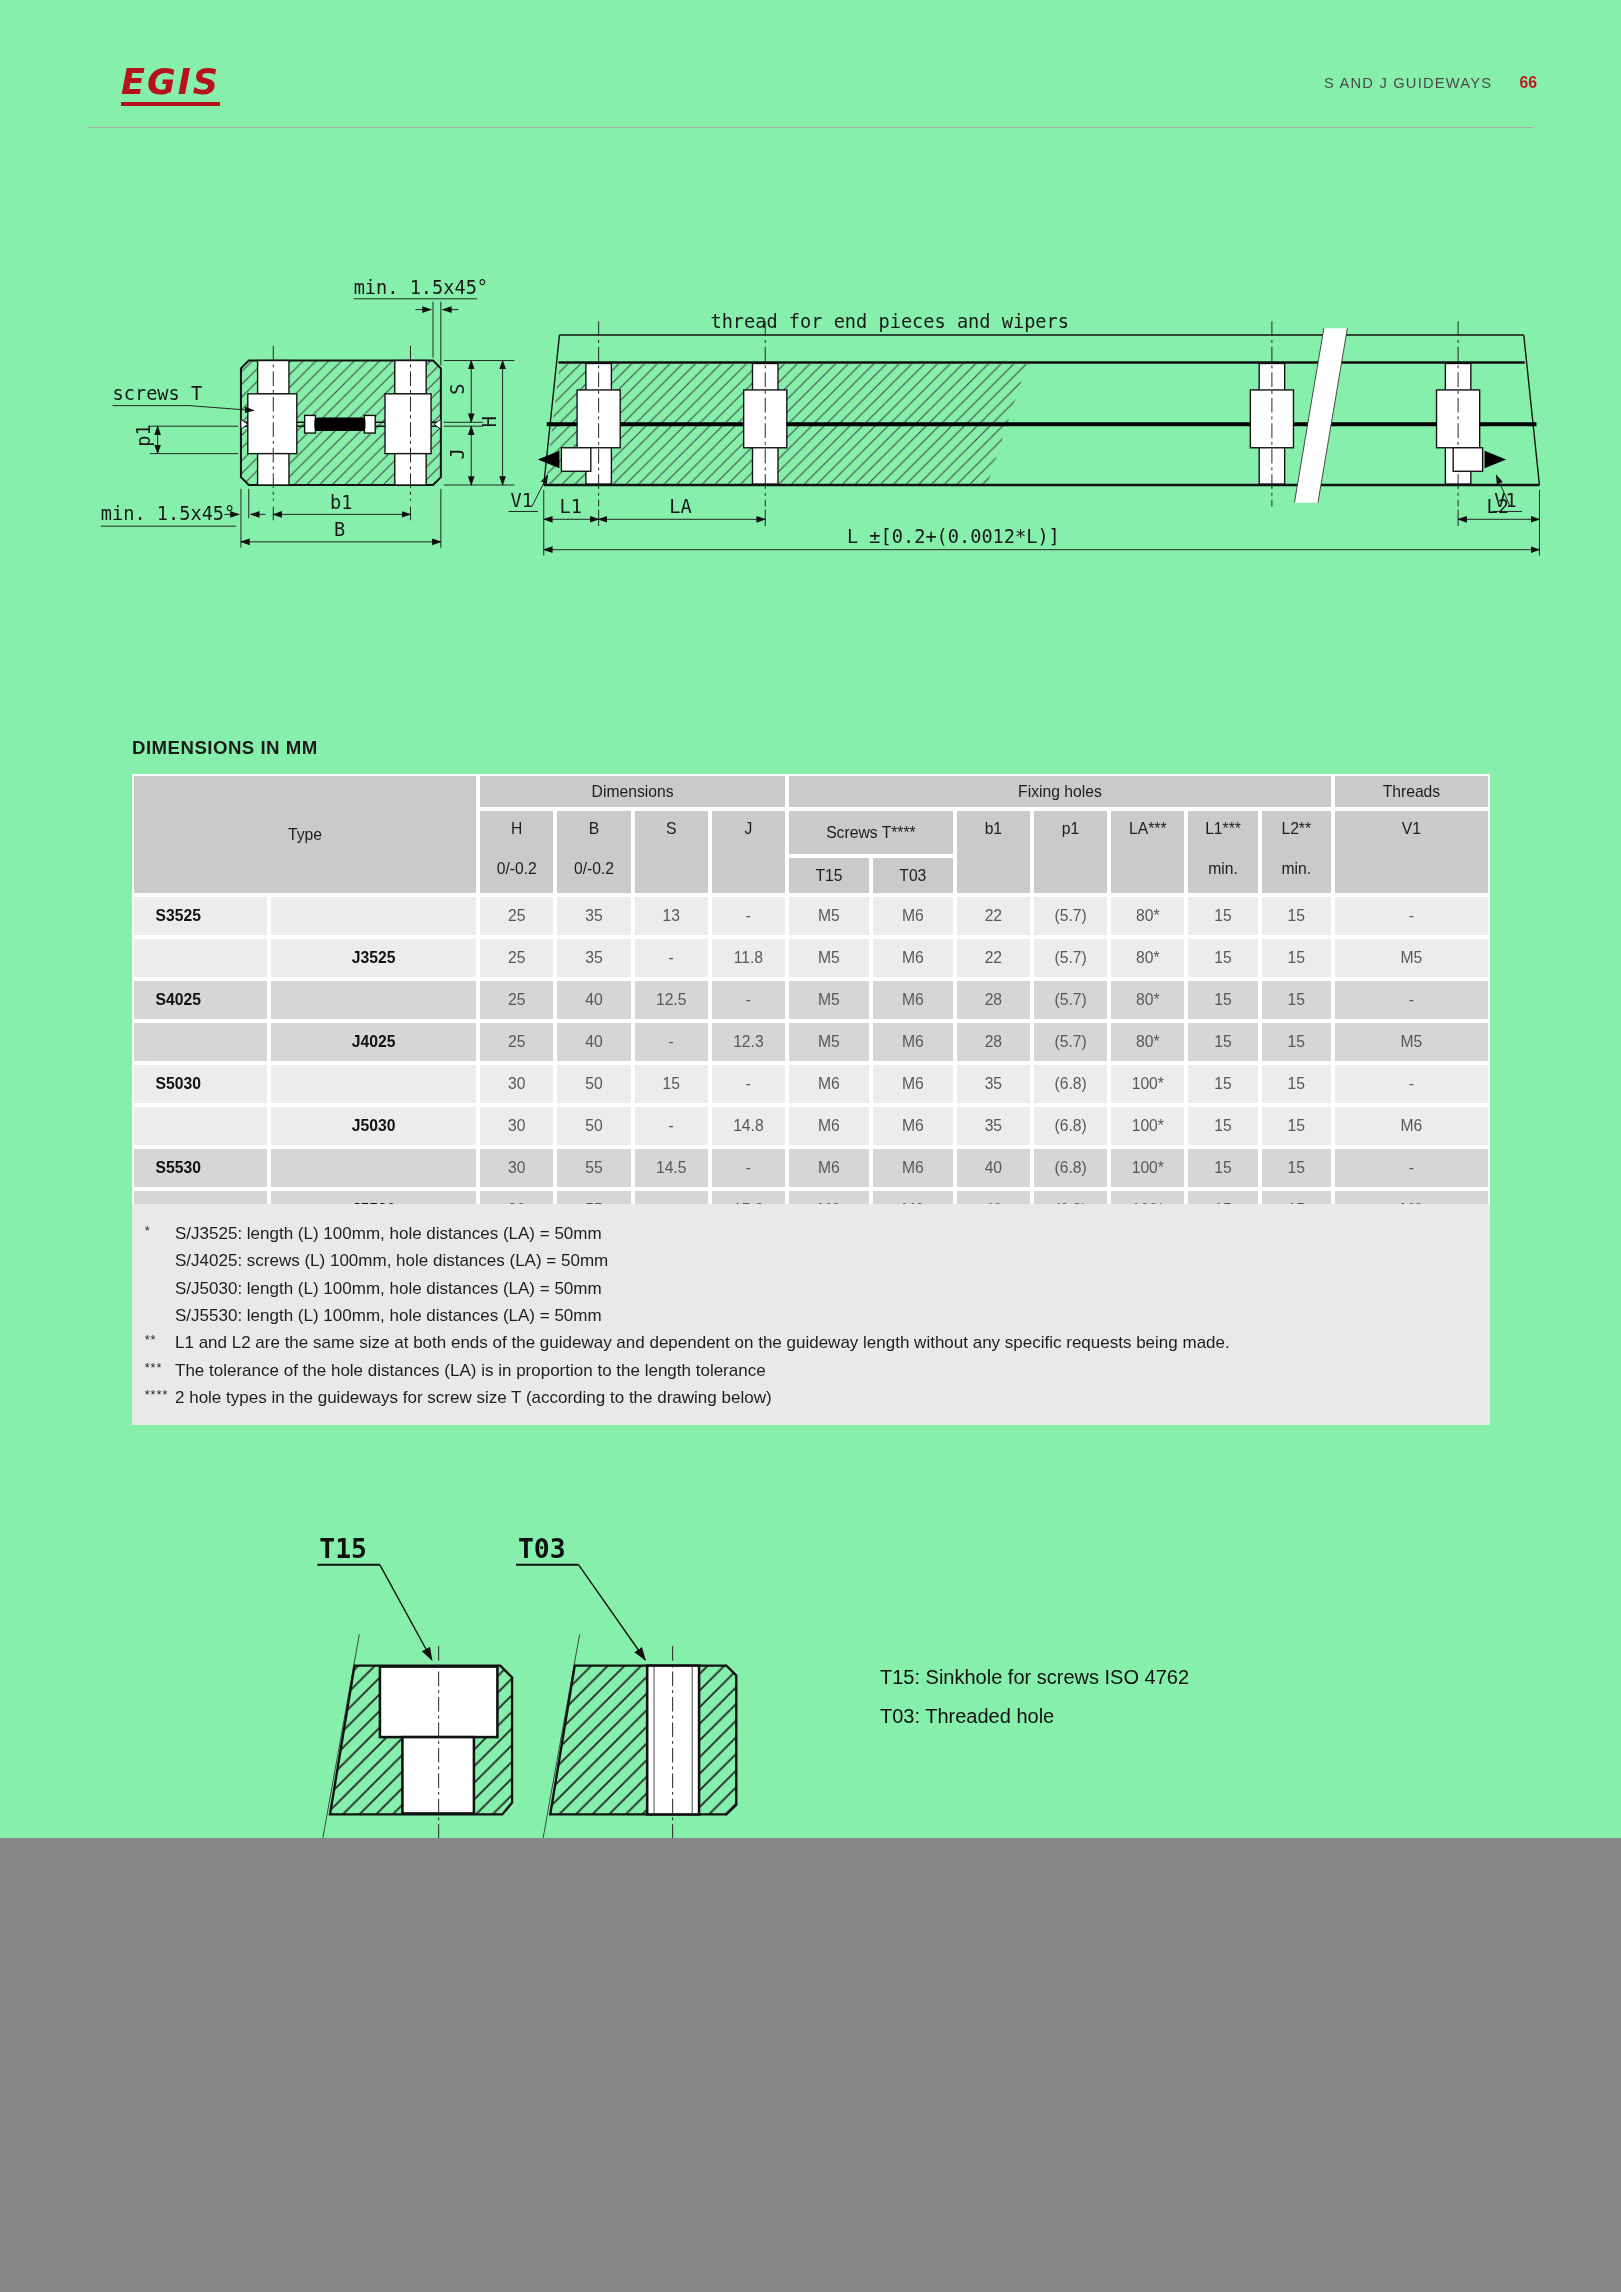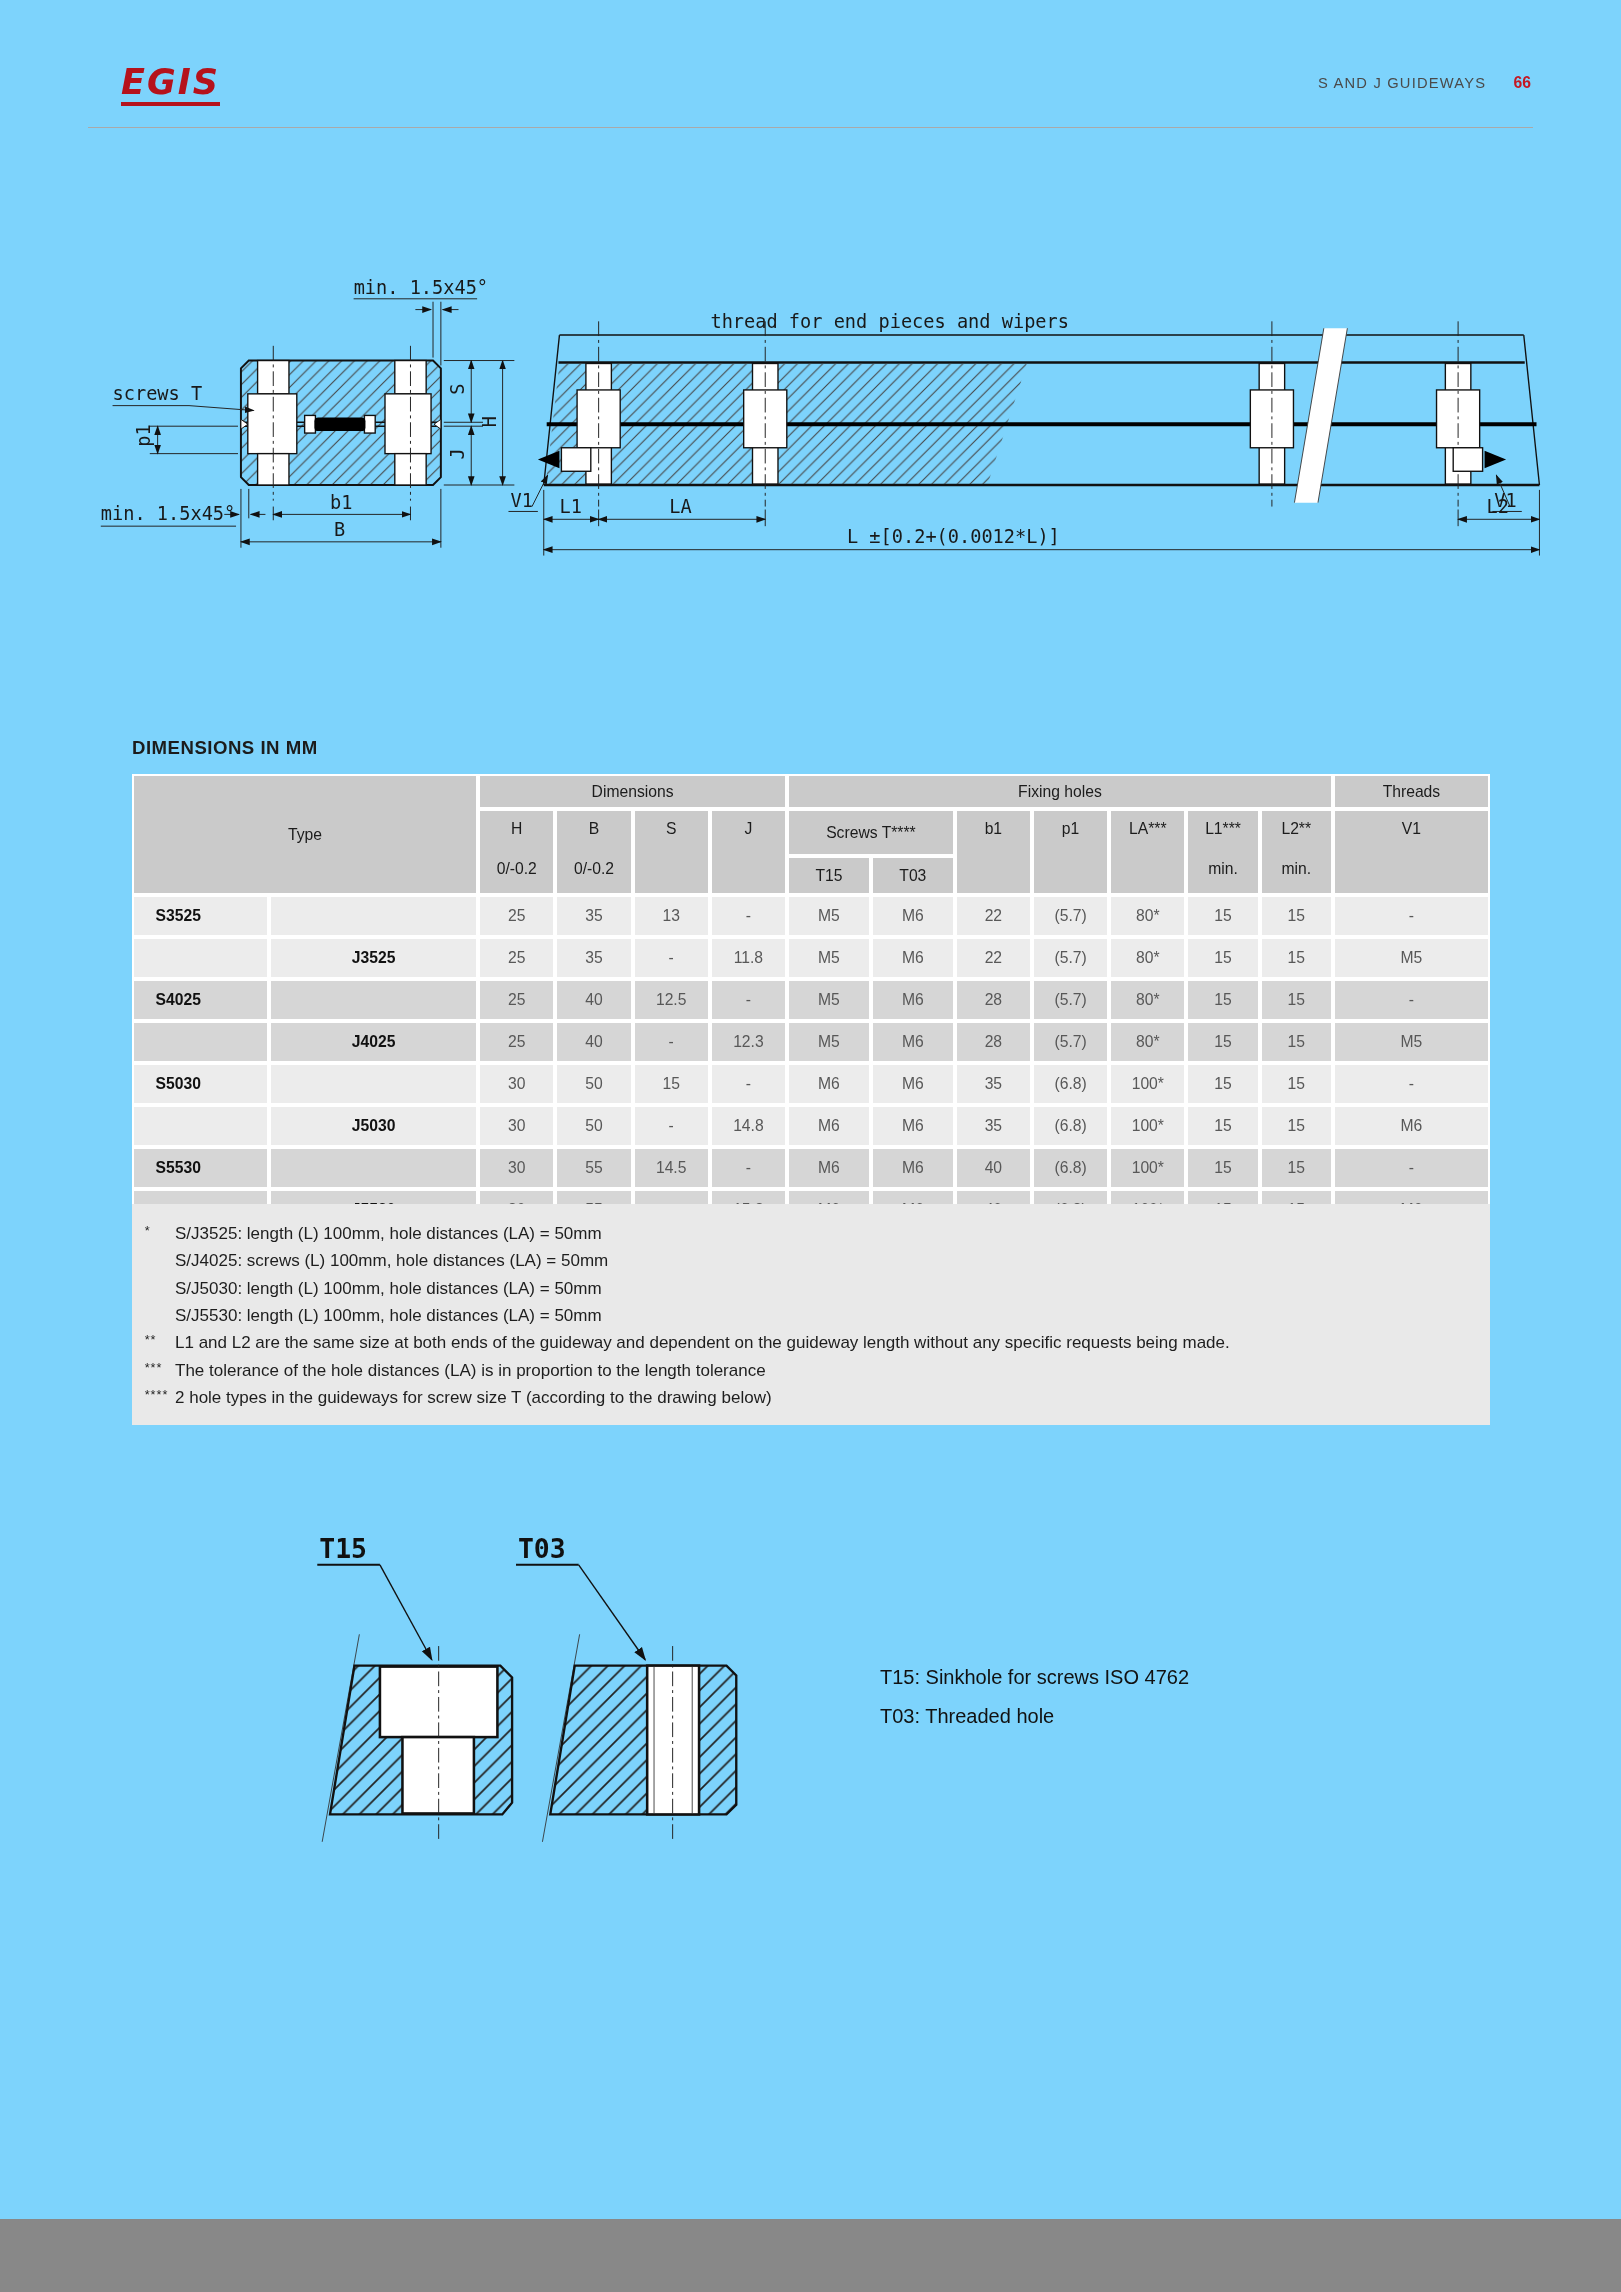--- a/index.html
+++ b/index.html
@@ -1,24 +1,24 @@
 <!DOCTYPE html>
 <html><head>
 <meta charset="utf-8">
 <style>
   html,body{margin:0;padding:0;background:#888;}
-  #page{position:relative;width:1621px;height:2219px;background:#7dd3fc;
+  #page{position:relative;width:1621px;height:1838px;background:#86efac;
         font-family:"Liberation Sans",sans-serif;overflow:hidden;}
 
   
   #logo{position:absolute;left:121px;top:65px;color:#b5121b;
         font-family:"DejaVu Sans",sans-serif;font-weight:bold;font-style:italic;
         font-size:35px;letter-spacing:2px;line-height:1;
         border-bottom:4.9px solid #b5121b;padding-bottom:2px;}
-  #hdr-right{position:absolute;right:90px;top:74px;display:flex;align-items:baseline;gap:27.4px;margin-left:48px;}
+  #hdr-right{position:absolute;right:84px;top:74px;display:flex;align-items:baseline;gap:27.4px;margin-left:48px;}
   #hdr-section{font-size:14.7px;color:#4a4a4a;letter-spacing:1.2px;}
   #hdr-page{font-size:15.7px;font-weight:bold;color:#c41722;}
   #hdr-rule{position:absolute;left:88px;top:127px;width:1445px;height:1px;background:#a9a9a9;}
 
   
   .drawwrap{position:absolute;}
   .dlab{font-family:"DejaVu Sans Mono",monospace;font-size:19px;fill:#191919;}
   .dlab-b{font-family:"DejaVu Sans Mono",monospace;font-size:27px;font-weight:bold;fill:#111;}
   .thin{stroke:#333;stroke-width:0.9;fill:none;}
   .med{stroke:#111;stroke-width:1.4;fill:none;}

